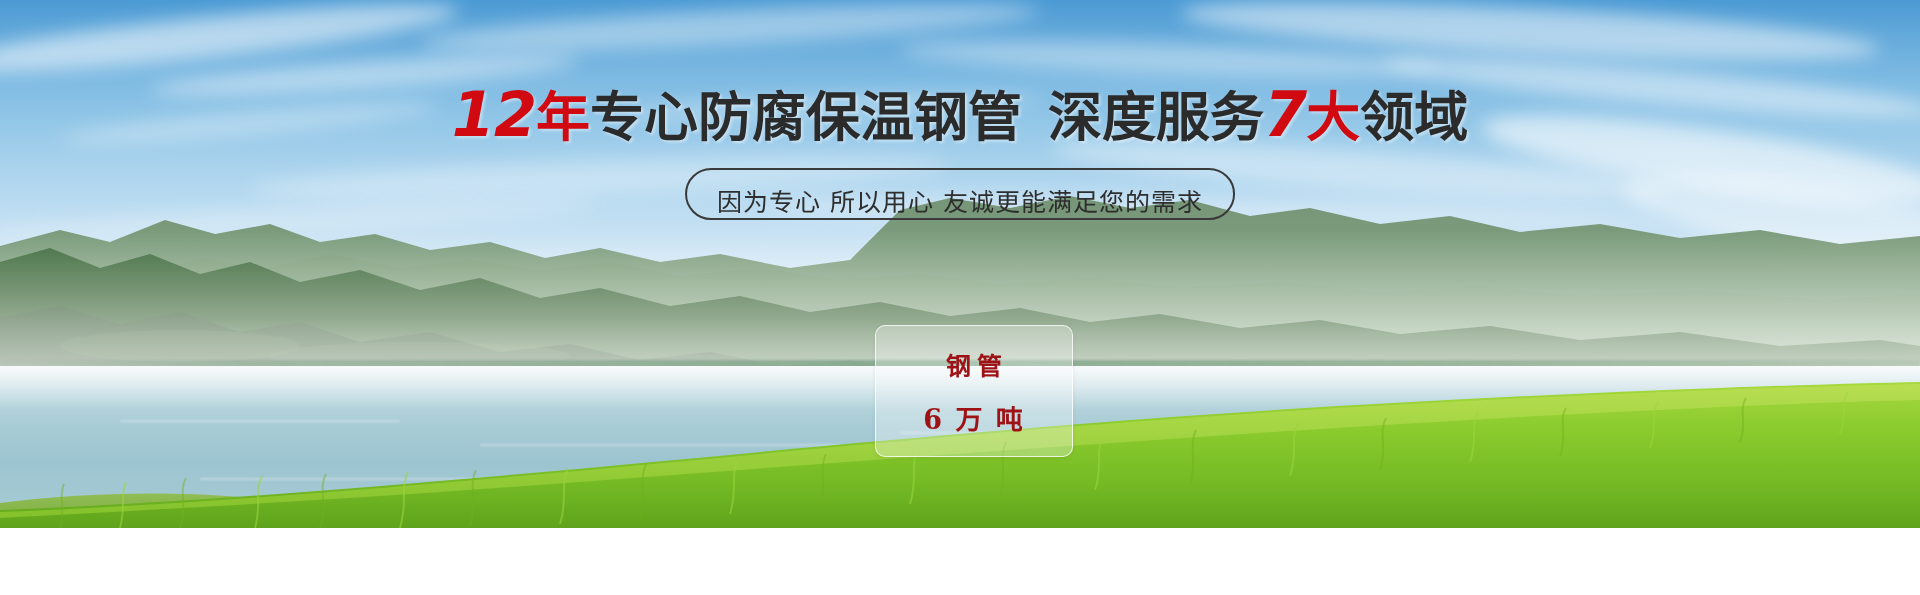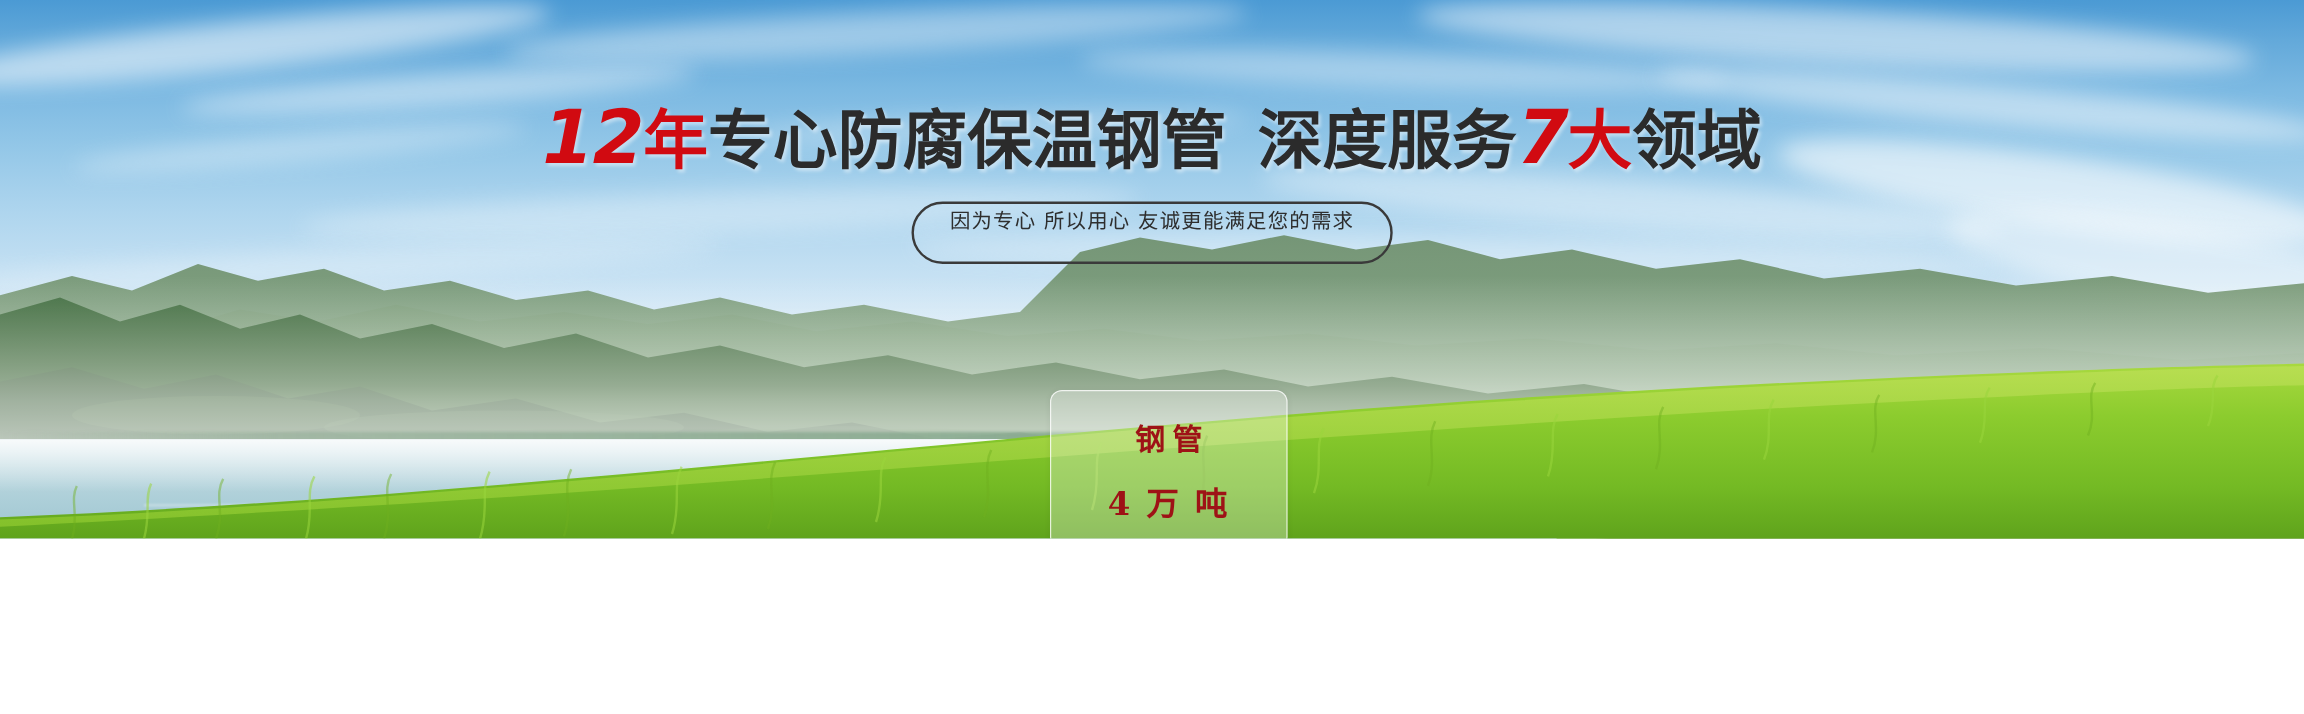--- a/index.html
+++ b/index.html
@@ -8,23 +8,23 @@
     padding: 0;
     background: #ffffff;
   }
   body {
     font-family: "Liberation Sans", "DejaVu Sans", sans-serif;
   }
 
   .banner {
     position: relative;
     width: 1920px;
-    height: 449px;
+    height: 528px;
     overflow: hidden;
-    background: #fef9c3;
+    background: #7dd3fc;
   }
 
   
   .sky {
     position: absolute;
     left: 0; top: 0;
     width: 1920px;
     height: 420px;
     background: linear-gradient(to bottom,
         #4b9ad4 0%,
@@ -162,26 +162,26 @@
 
   
   .pill {
     position: absolute;
     left: 50%;
     top: 168px;
     transform: translateX(-50%);
     height: 48px;
     padding: 0 30px;
     display: flex;
-    align-items: flex-start;
+    align-items: flex-end;
     justify-content: center;
     border: 2px solid #3a3a3a;
     border-radius: 26px;
     font-family: "DejaVu Sans", "Liberation Sans", sans-serif;
-    font-size: 17px;
+    font-size: 25px;
     font-weight: 500;
     color: #2e2e2e;
     letter-spacing: 1px;
     white-space: nowrap;
     background: transparent;
   }
 
   
   .cards {
     position: absolute;
@@ -412,21 +412,21 @@
 
   <div class="pill">
     <span>因为专心 所以用心 友诚更能满足您的需求</span>
   </div>
 
   <div class="cards">
 
     <div class="card">
       <div class="label">钢管</div>
       <div class="value">
-        <span>4 万 吨</span>
+        <span>6 万 吨</span>
       </div>
     </div>
 
 
 
   </div>
 
 </div>
 
 </body></html>

